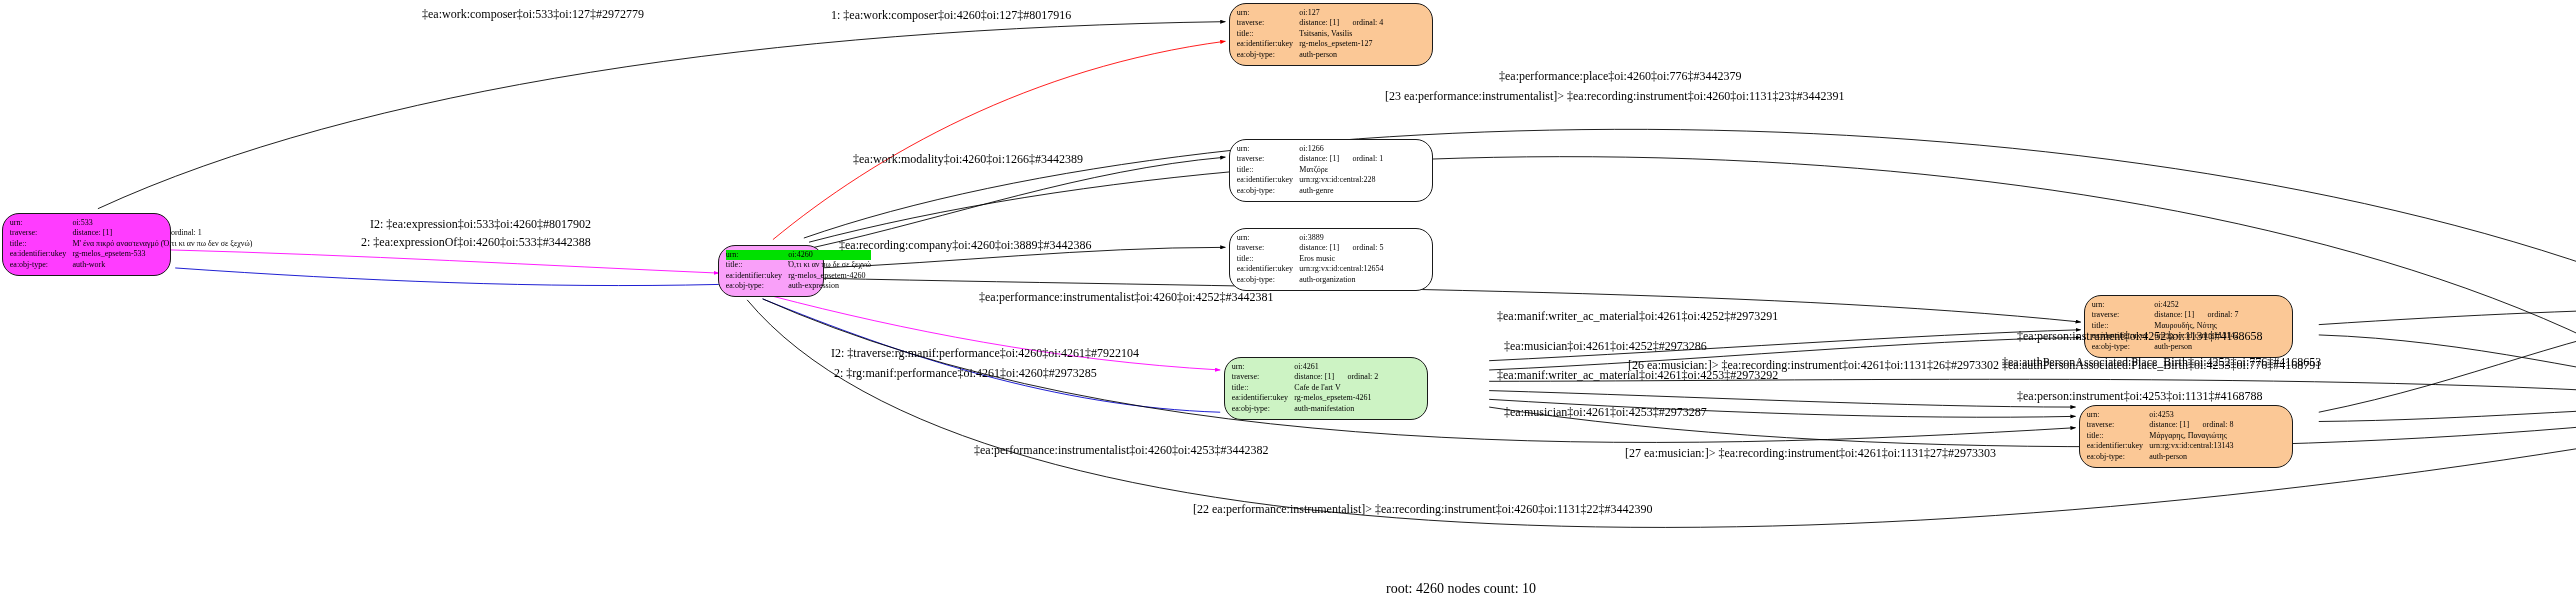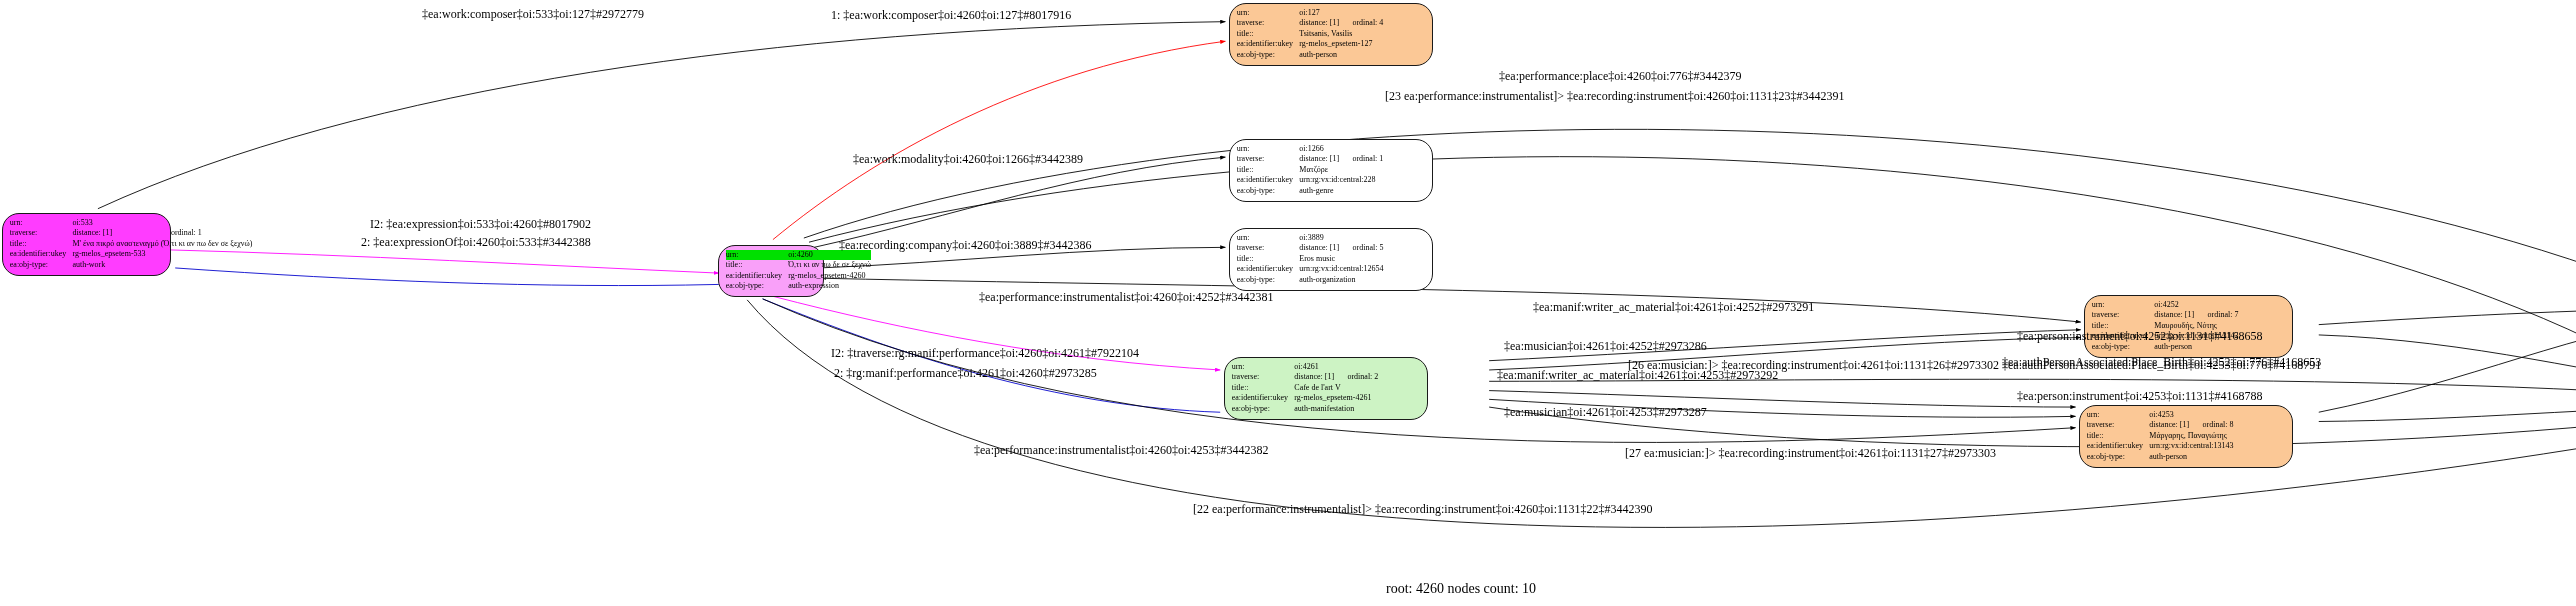--- a/index.html
+++ b/index.html
@@ -319,21 +319,21 @@
 
   <div class="elabel" style="left:422px;top:9.8px;">‡ea:work:composer‡oi:533‡oi:127‡#2972779</div>
   <div class="elabel" style="left:831px;top:11.3px;">1: ‡ea:work:composer‡oi:4260‡oi:127‡#8017916</div>
   <div class="elabel" style="left:1499px;top:72px;">‡ea:performance:place‡oi:4260‡oi:776‡#3442379</div>
   <div class="elabel" style="left:1385px;top:92px;">[23 ea:performance:instrumentalist]&gt; ‡ea:recording:instrument‡oi:4260‡oi:1131‡23‡#3442391</div>
   <div class="elabel" style="left:843px;top:155px;margin-left:10px;">‡ea:work:modality‡oi:4260‡oi:1266‡#3442389</div>
   <div class="elabel" style="left:370px;top:220px;">I2: ‡ea:expression‡oi:533‡oi:4260‡#8017902</div>
   <div class="elabel" style="left:361px;top:238px;">2: ‡ea:expressionOf‡oi:4260‡oi:533‡#3442388</div>
   <div class="elabel" style="left:839px;top:241px;">‡ea:recording:company‡oi:4260‡oi:3889‡#3442386</div>
   <div class="elabel" style="left:979px;top:293px;">‡ea:performance:instrumentalist‡oi:4260‡oi:4252‡#3442381</div>
-  <div class="elabel" style="left:1497px;top:303px;margin-left:36px;">‡ea:manif:writer_ac_material‡oi:4261‡oi:4252‡#2973291</div>
+  <div class="elabel" style="left:1497px;top:312px;">‡ea:manif:writer_ac_material‡oi:4261‡oi:4252‡#2973291</div>
   <div class="elabel" style="left:2002px;top:318px;margin-top:40px;">‡ea:authPersonAssociated:Place_Birth‡oi:4252‡oi:776‡#4168653</div>
   <div class="elabel" style="left:2017px;top:332px;">‡ea:person:instrument‡oi:4252‡oi:1131‡#4168658</div>
   <div class="elabel" style="left:831px;top:349px;">I2: ‡traverse:rg:manif:performance‡oi:4260‡oi:4261‡#7922104</div>
   <div class="elabel" style="left:834px;top:369px;">2: ‡rg:manif:performance‡oi:4261‡oi:4260‡#2973285</div>
   <div class="elabel" style="left:1504px;top:342px;">‡ea:musician‡oi:4261‡oi:4252‡#2973286</div>
   <div class="elabel" style="left:1628px;top:361px;">[26 ea:musician:]&gt; ‡ea:recording:instrument‡oi:4261‡oi:1131‡26‡#2973302</div>
   <div class="elabel" style="left:2002px;top:361px;">‡ea:authPersonAssociated:Place_Birth‡oi:4253‡oi:776‡#4168791</div>
   <div class="elabel" style="left:1497px;top:371px;">‡ea:manif:writer_ac_material‡oi:4261‡oi:4253‡#2973292</div>
   <div class="elabel" style="left:1504px;top:408px;">‡ea:musician‡oi:4261‡oi:4253‡#2973287</div>
   <div class="elabel" style="left:2017px;top:392px;">‡ea:person:instrument‡oi:4253‡oi:1131‡#4168788</div>

